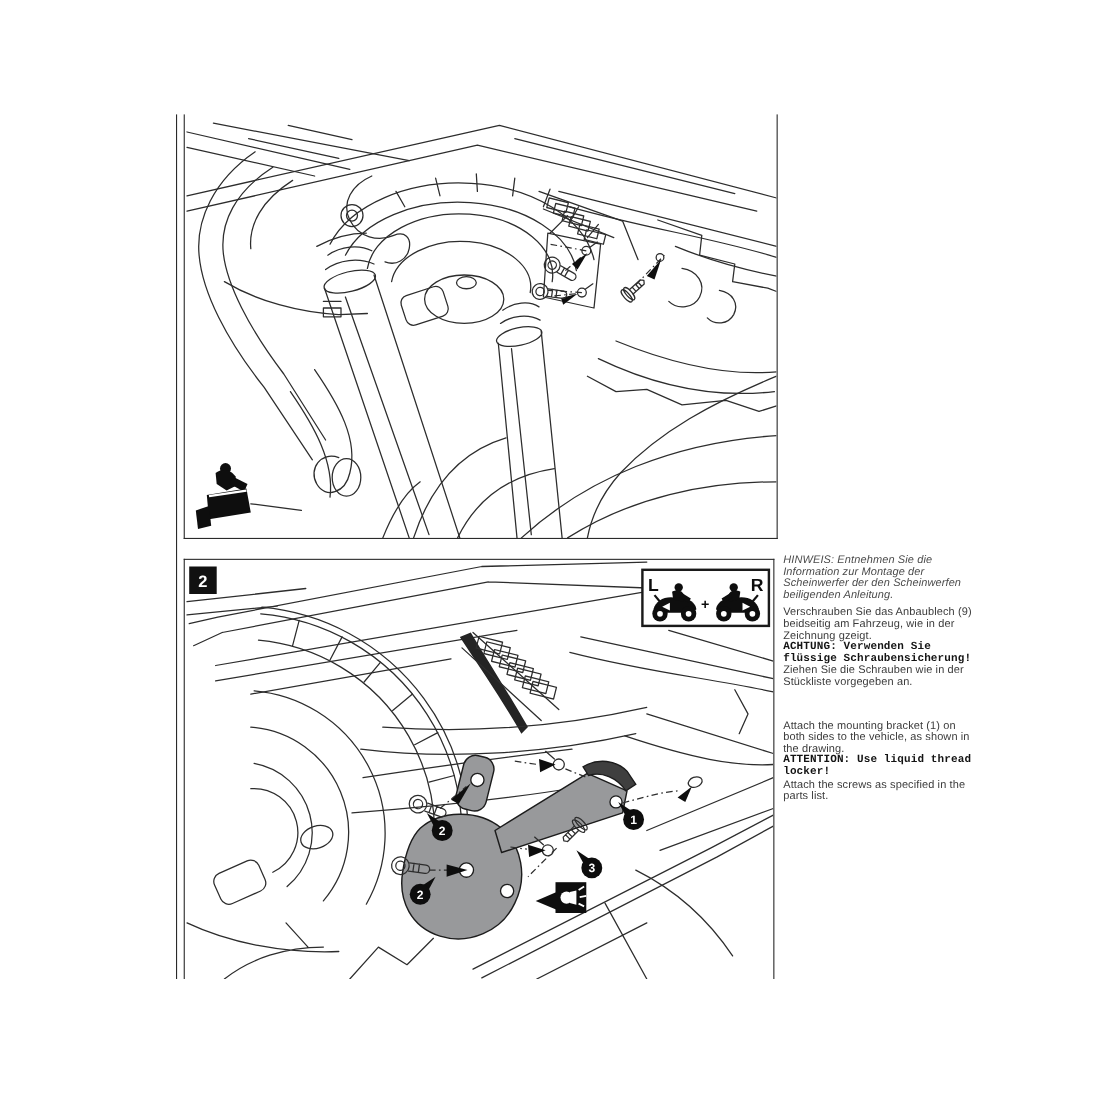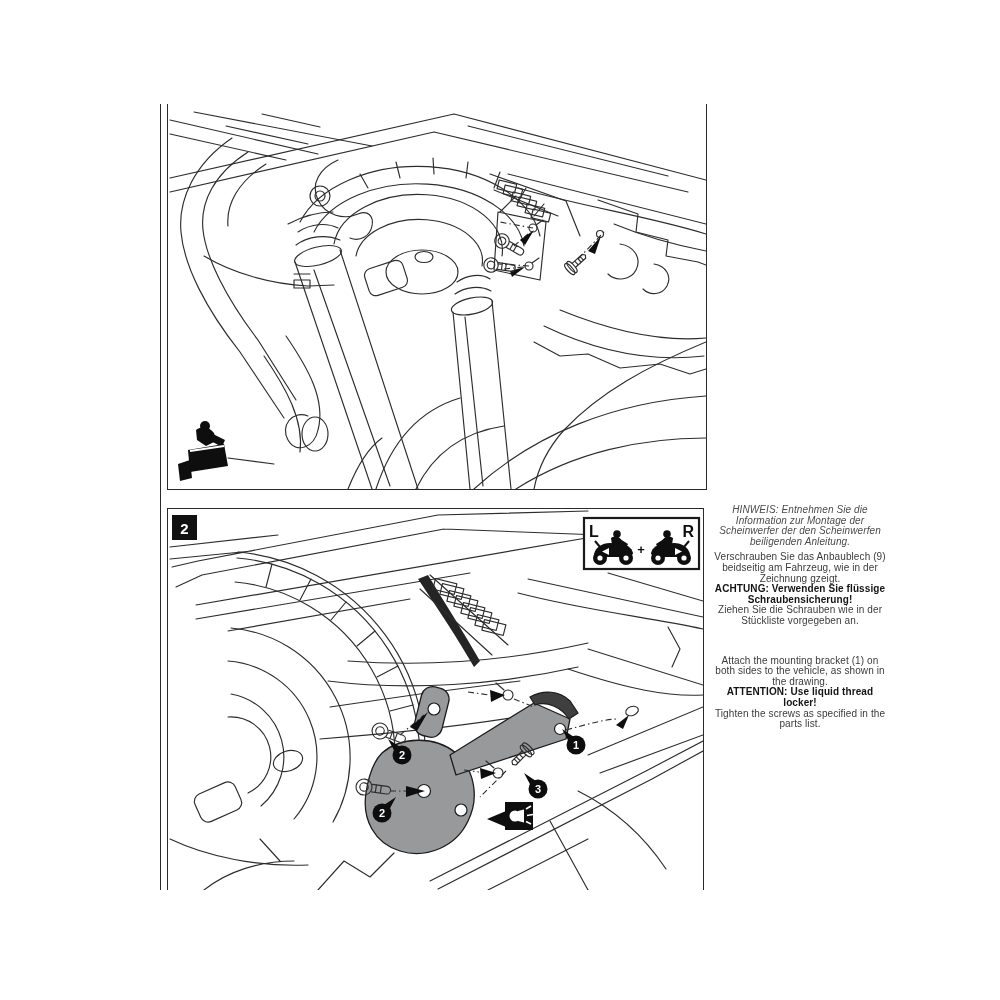--- a/index.html
+++ b/index.html
@@ -13,24 +13,24 @@
   .dd{stroke:#2d2d2d;fill:none;stroke-width:1.1;stroke-dasharray:6 3 1.5 3;}
   .blk{fill:#0e0e0e;stroke:none;}
   .grayfill{fill:#98999b;stroke:#1c1c1c;stroke-width:1.3;stroke-linejoin:round;}
   .hole{fill:#fff;stroke:#1c1c1c;stroke-width:1.2;}
   .badge circle{fill:#0d0d0d;}
   .badge path{fill:#0d0d0d;}
   .badge text{fill:#fff;font-weight:bold;font-size:11px;text-anchor:middle;font-family:"Liberation Sans",sans-serif;}
   .badge-num{fill:#fff;font-weight:bold;text-anchor:middle;font-family:"Liberation Sans",sans-serif;}
   .lr-letter{fill:#0d0d0d;font-weight:bold;font-size:16px;font-family:"Liberation Sans",sans-serif;}
   .instructions{position:absolute;left:712px;top:505px;width:176px;font-size:10px;line-height:10.6px;color:#3b3b3b;letter-spacing:0.1px;}
-  .instructions p{margin:0;text-align:center;}
+  .instructions p{margin:0;}
   .instructions p.gap-after{margin-bottom:5px;}
   .it{font-style:italic;color:#4a4a4a;}
-  .b{font-weight:bold;color:#141414;}
+  .b{font-weight:bold;color:#141414;font-family:Liberation Mono, monospace;}
   .lang-gap{height:29px;}
 </style>
 </head>
 <body>
 
 <div id="left-rule"></div>
 
 <div class="panel" id="panel-top">
 <svg width="538" height="385" viewBox="0 0 538 385">
   <g class="lw">
@@ -284,14 +284,14 @@
 </div>
 
 <div class="instructions">
   <p class="it gap-after">HINWEIS: Entnehmen Sie die Information zur Montage der Scheinwerfer der den Scheinwerfen beiligenden Anleitung.</p>
   <p>Verschrauben Sie das Anbaublech (9) beidseitig am Fahrzeug, wie in der Zeichnung gzeigt.</p>
   <p class="b">ACHTUNG: Verwenden Sie flüssige Schraubensicherung!</p>
   <p>Ziehen Sie die Schrauben wie in der Stückliste vorgegeben an.</p>
   <div class="lang-gap"></div>
   <p>Attach the mounting bracket (1) on both sides to the vehicle, as shown in the drawing.</p>
   <p class="b">ATTENTION: Use liquid thread locker!</p>
-  <p>Tighten the screws as specified in the parts list.</p>
+  <p>Attach the screws as specified in the parts list.</p>
 </div>
 
 </body></html>

